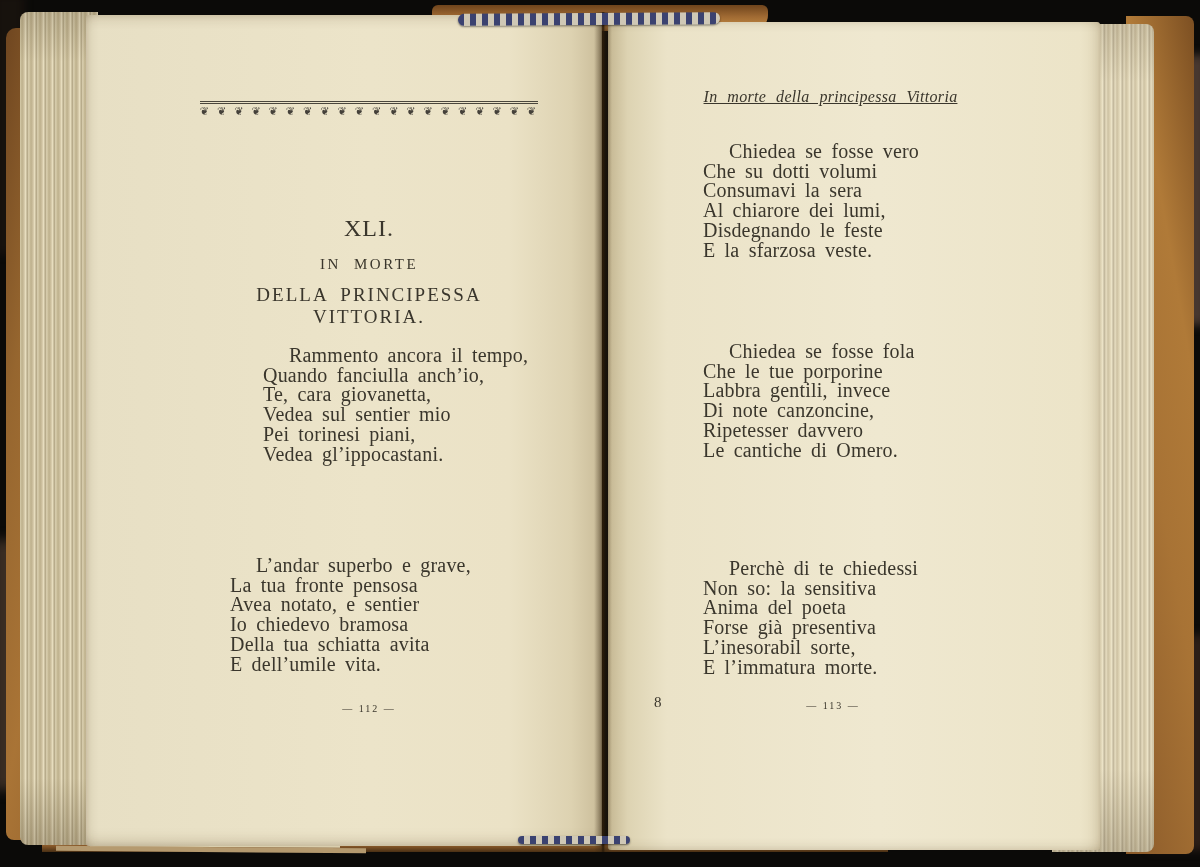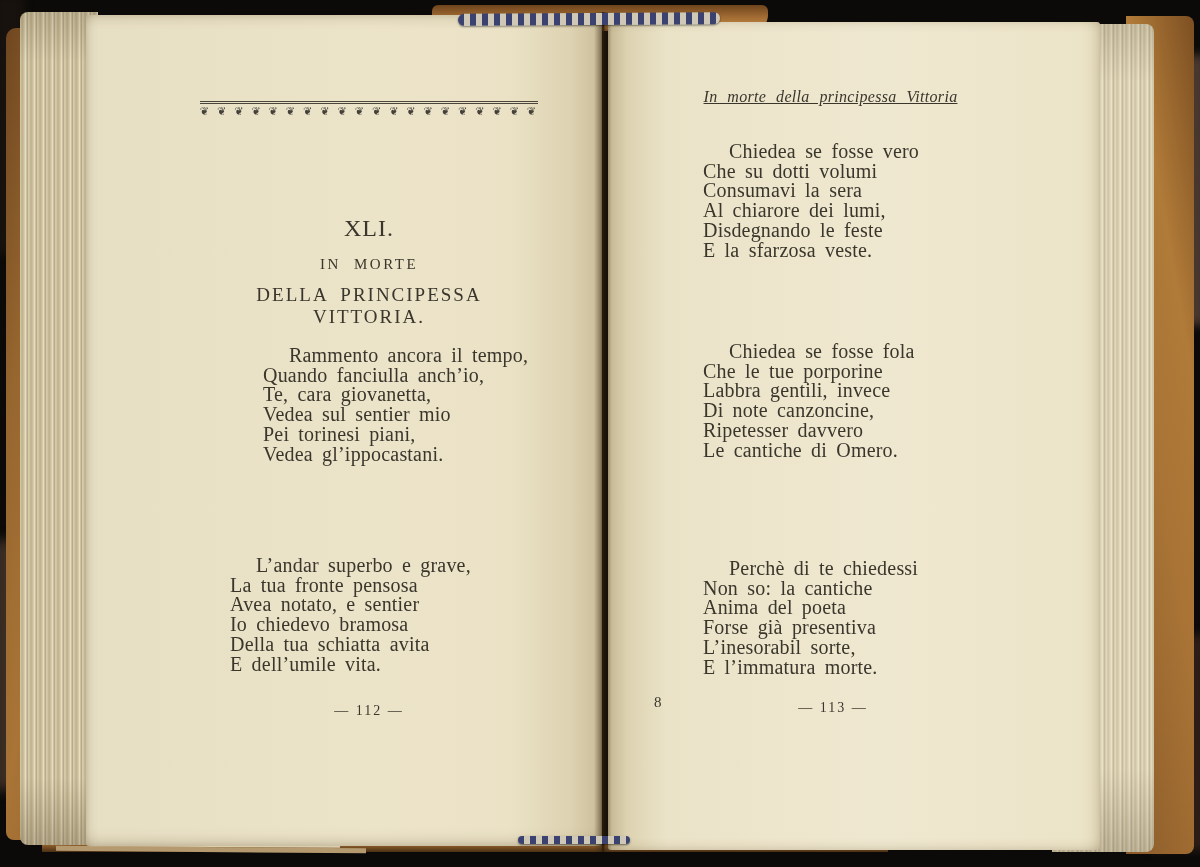--- a/index.html
+++ b/index.html
@@ -106,21 +106,21 @@
   .chapter-number{top:200px;font-size:24px;letter-spacing:1px;}
   .title-1{top:241px;font-size:15px;letter-spacing:2.5px;word-spacing:7px;}
   .title-2{top:269px;font-size:19px;letter-spacing:2px;word-spacing:6px;}
 
   .stanza{font-size:20px;line-height:19.7px;word-spacing:.20em;letter-spacing:.2px;}
   .stanza .line{white-space:nowrap;}
   .stanza .line.first{padding-left:26px;}
   .st-l1{left:150px;top:331px;margin-left:27px;}
   .st-l2{left:144px;top:527px;margin-top:14px;}
 
-  .pagenum{font-size:14px;letter-spacing:2px;}
+  .pagenum{font-size:10px;letter-spacing:2px;}
   .pagenum-left{top:688px;}
 
   .running-head{
     left:50px;top:66px;width:345px;text-align:center;
     font-style:italic;font-size:16px;word-spacing:.35em;letter-spacing:.3px;text-decoration:underline;
   }
   .st-r1{left:95px;top:120px;}
   .st-r2{left:95px;top:320px;}
   .st-r3{left:95px;top:537px;}
   .sig-mark{left:46px;top:672px;font-size:15px;}
@@ -196,21 +196,21 @@
       <div class="line first">Chiedea se fosse fola</div>
       <div class="line">Che le tue porporine</div>
       <div class="line">Labbra gentili, invece</div>
       <div class="line">Di note canzoncine,</div>
       <div class="line">Ripetesser davvero</div>
       <div class="line">Le cantiche di Omero.</div>
     </div>
 
     <div class="abs ink stanza st-r3">
       <div class="line first">Perchè di te chiedessi</div>
-      <div class="line">Non so: la cantiche</div>
+      <div class="line">Non so: la sensitiva</div>
       <div class="line">Anima del poeta</div>
       <div class="line">Forse già presentiva</div>
       <div class="line">L’inesorabil sorte,</div>
       <div class="line">E l’immatura morte.</div>
     </div>
 
     <div class="abs ink sig-mark">8</div>
     <div class="abs ink pagenum pagenum-right">— 113 —</div>
   </div>
 

